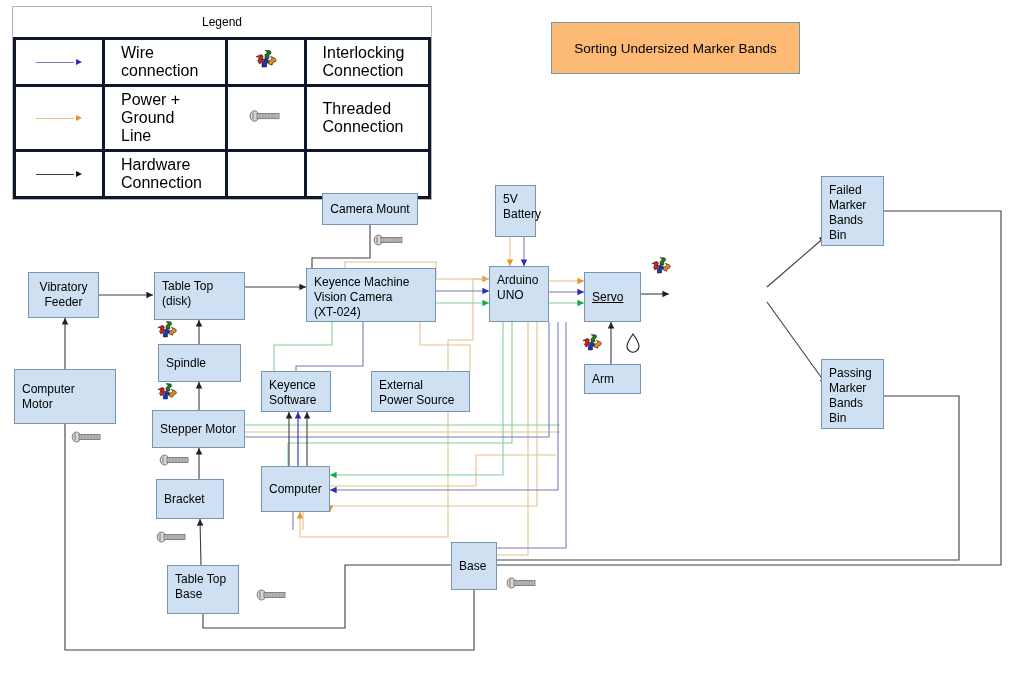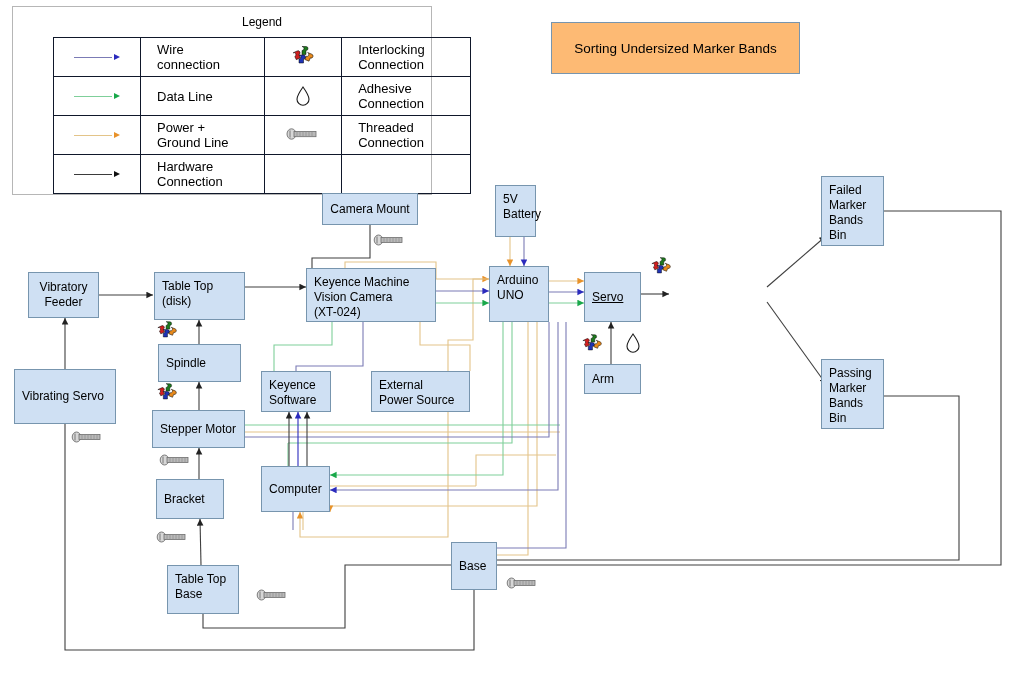--- a/index.html
+++ b/index.html
@@ -4,22 +4,22 @@
 <style>
   html,body{margin:0;padding:0;background:#ffffff;}
   body{width:1024px;height:678px;position:relative;overflow:hidden;
        font-family:"Liberation Sans","DejaVu Sans",sans-serif;color:#000;}
   #canvas{position:absolute;left:0;top:0;width:1024px;height:678px;}
   svg.layer{position:absolute;left:0;top:0;width:1024px;height:678px;pointer-events:none;}
 
   
   #legend{position:absolute;left:12px;top:6px;width:418px;border:1px solid #b6b6b6;
           border-collapse:collapse;background:#fff;}
-  #legend table{border-collapse:collapse;width:100%;margin-left:40px;}
-  #legend td{border:1px solid #0f172a;font-size:13px;padding:4px 16px;
+  #legend table{border-collapse:collapse;width:100%;}
+  #legend td{border:3px solid #0f172a;font-size:16px;padding:4px 16px;
              height:18px;vertical-align:middle;color:#000;}
   #legend td.hdr{text-align:center;font-size:12px;padding:6px 0;border-top:none;border-left:none;border-right:none;}
   td.swatch{width:54px;text-align:center;padding:0;}
   td.icn{width:44px;text-align:center;padding:0;}
   td.lbl{padding-left:8px;}
   .lineswatch{display:inline-block;width:46px;height:9px;position:relative;}
   .lineswatch i{position:absolute;left:0;top:4px;width:38px;height:1.4px;display:block;}
   .lineswatch b{position:absolute;right:0;top:1px;width:0;height:0;
       border-top:3.5px solid transparent;border-bottom:3.5px solid transparent;border-left:6px solid #000;}
 
@@ -61,32 +61,20 @@
           <svg width="26" height="22" viewBox="0 0 26 22">
             <g stroke="#000" stroke-width="0.5">
               <path d="M12 1.5 l4 0 a2 2 0 0 1 0 4 l0 4 l-4 0 l0 -4 a2 2 0 0 0 0 -4 z" fill="#1e7a1e"></path>
               <path d="M4.5 6 l4.5 0 a2 2 0 0 1 0 4 l0 3.5 l-4.5 0 l0 -3.5 a2 2 0 0 0 0 -4 z" fill="#cf2020" transform="rotate(-25 8 10)"></path>
               <path d="M16 8 l4.5 0 a2 2 0 0 1 0 4 l0 3.5 l-4.5 0 l0 -3.5 a2 2 0 0 0 0 -4 z" fill="#e88a1c" transform="rotate(22 18 12)"></path>
               <path d="M9 10 l4.5 0 a2 2 0 0 1 0 4 l0 4 l-4.5 0 l0 -4 a2 2 0 0 0 0 -4 z" fill="#1f33b5"></path>
             </g>
           </svg>
         </td>
         <td class="lbl">Interlocking Connection</td>
-      </tr>
-      <tr>
-        <td class="swatch">
-          <span class="lineswatch"><i style="background:#7fcf9a"></i><b style="border-left-color:#19a84a"></b></span>
-        </td>
-        <td class="lbl">Data Line</td>
-        <td class="icn">
-          <svg width="18" height="22" viewBox="0 0 18 22">
-            <path d="M9 3 C9 3 3 11.5 3 15.2 A6 6 0 0 0 15 15.2 C15 11.5 9 3 9 3 Z" fill="none" stroke="#1a1a1a" stroke-width="1.1"></path>
-          </svg>
-        </td>
-        <td class="lbl">Adhesive Connection</td>
       </tr>
       <tr>
         <td class="swatch">
           <span class="lineswatch"><i style="background:#e3c489"></i><b style="border-left-color:#e8922a"></b></span>
         </td>
         <td class="lbl">Power + Ground Line</td>
         <td class="icn">
           <svg width="36" height="14" viewBox="0 0 36 14">
             <ellipse cx="6.5" cy="7" rx="4.5" ry="5.2" fill="#d7d7d7" stroke="#6e6e6e" stroke-width="0.9"></ellipse>
             <path d="M5 3.4 L5 10.6" stroke="#6e6e6e" stroke-width="0.9"></path>
@@ -222,21 +210,21 @@
     </g>
   </svg>
 
   <div class="box ctr" style="left:28px;top:272px;width:71px;height:46px;">
     <span>
       <span>Vibratory</span><br><span>Feeder</span>
     </span>
   </div>
 
   <div class="box mid" style="left:14px;top:369px;width:102px;height:55px;">
-    <span>Vibrating Servo</span>
+    <span>Computer Motor</span>
   </div>
 
   <div class="box" style="left:154px;top:272px;width:91px;height:48px;">
     <span>
       <span>Table Top</span><br><span>(disk)</span>
     </span>
   </div>
 
   <div class="box mid" style="left:158px;top:344px;width:83px;height:38px;">
     <span>Spindle</span>

